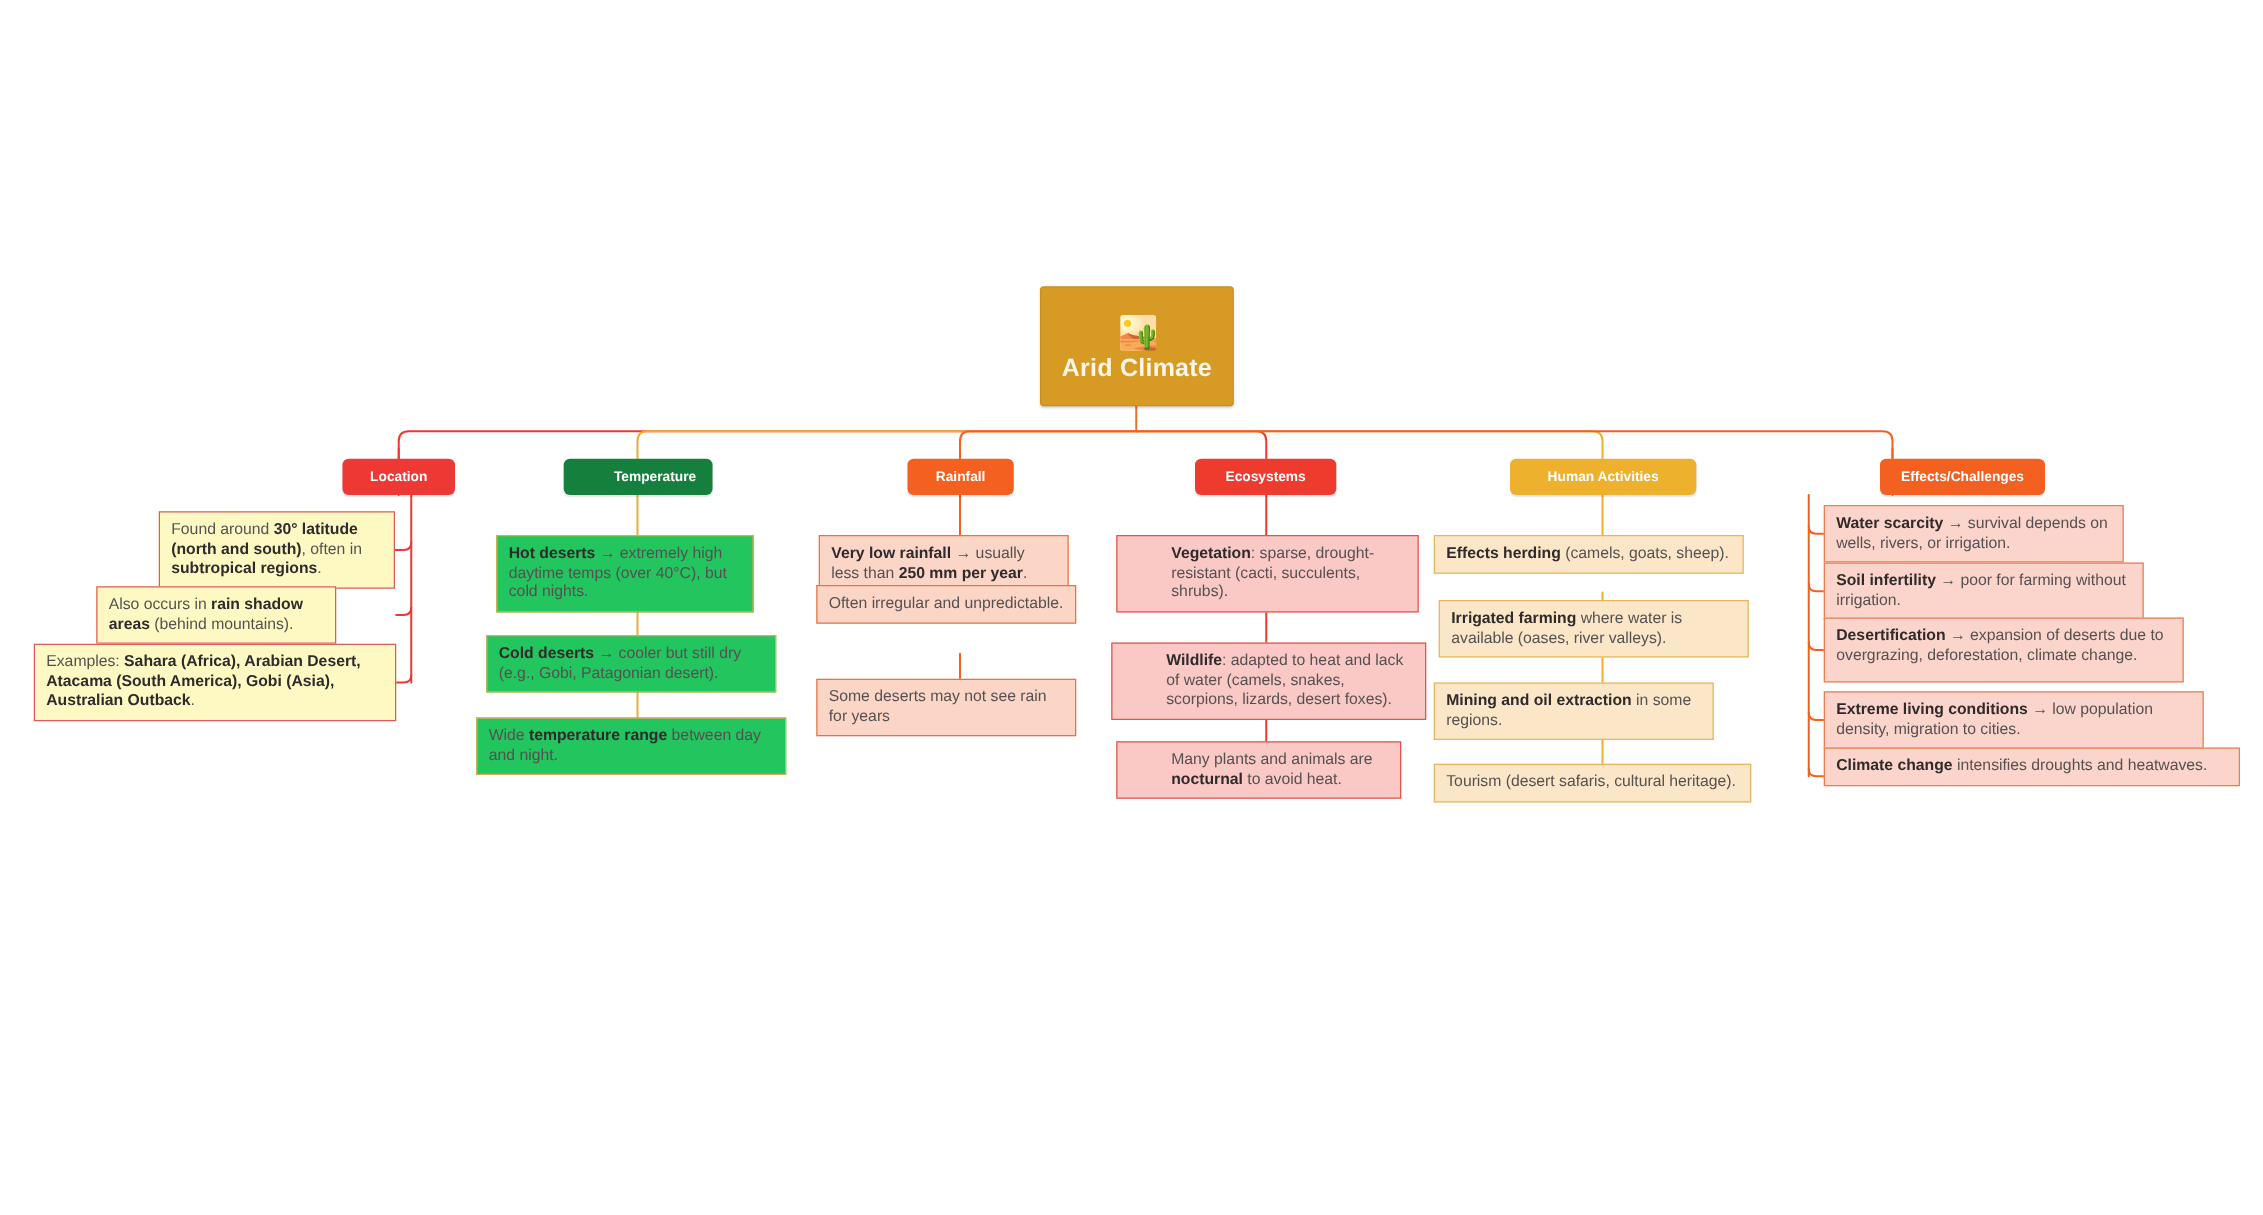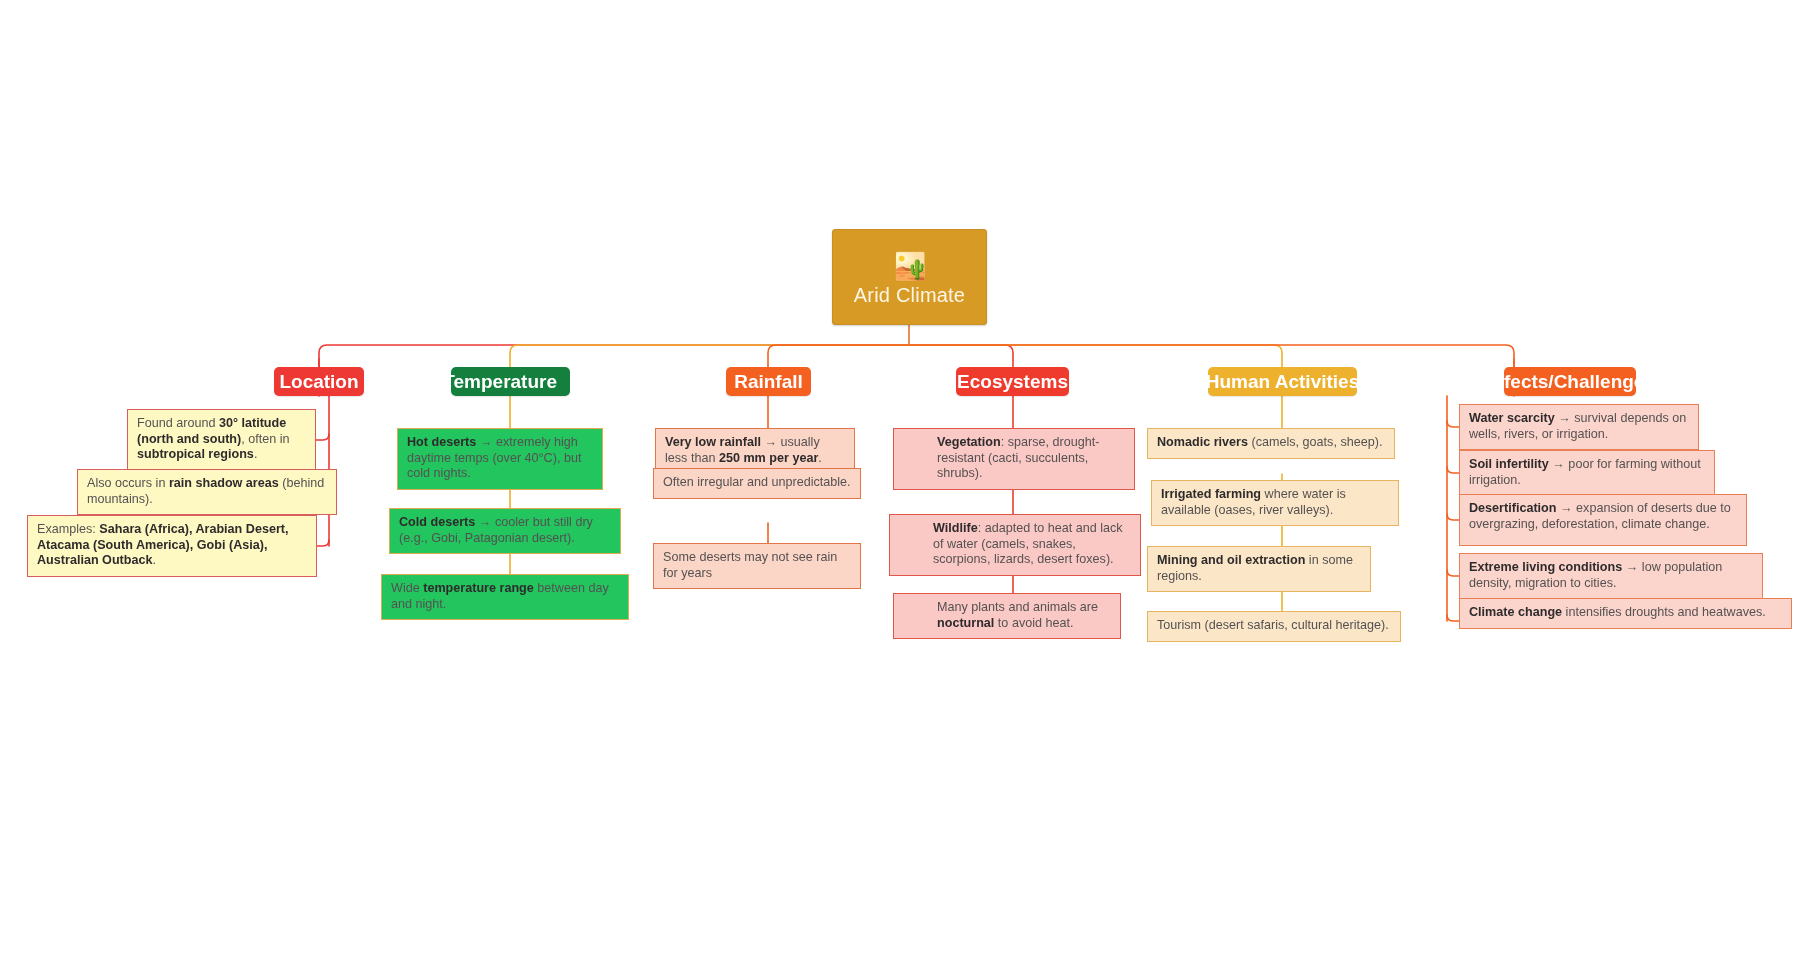--- a/index.html
+++ b/index.html
@@ -48,37 +48,37 @@
   .root-emoji {
     font-size: 26px;
     line-height: 30px;
     margin-top: 4px;
     margin-bottom: 2px;
     letter-spacing: -2px;
   }
   .root-label {
     color: #fdf6e6;
     font-size: 20px;
-    font-weight: normal;
+    font-weight: bold;
     letter-spacing: 0.2px;
     line-height: 24px;
   }
 
   
   .branch-head {
     position: absolute;
     height: 29px;
     border-radius: 5px;
     display: flex;
     align-items: center;
     justify-content: center;
     padding: 0 13px;
     box-sizing: border-box;
     color: #fff;
-    font-size: 19px;
+    font-size: 11px;
     font-weight: bold;
     white-space: nowrap;
     box-shadow: 0 1px 1px rgba(0,0,0,0.10);
   }
 
   
   .leaf {
     position: absolute;
     box-sizing: border-box;
     border-width: 1px;
@@ -161,32 +161,32 @@
       </div>
       <div class="branch-head" style="left: 1208px; top: 367px; width: 149px; background: rgb(237, 177, 46);">
         <span>Human Activities</span>
       </div>
       <div class="branch-head" style="left: 1504px; top: 367px; width: 132px; background: rgb(244, 96, 31);">
         <span>Effects/Challenges</span>
       </div>
     </div>
   <div id="leaves">
       <div class="leaf pal-red" style="left: 127px; top: 409px; width: 189px; min-height: 50px;"><span>Found around <b>30° latitude (north and south)</b>, often in <b>subtropical regions</b>.</span></div>
-      <div class="leaf pal-red" style="left: 77px; top: 469px; width: 260px; min-height: 36px;"><span>Also occurs in <b>rain shadow areas</b> (behind mountains).</span></div>
+      <div class="leaf pal-red" style="left: 77px; top: 469px; width: 192px; min-height: 36px;"><span>Also occurs in <b>rain shadow areas</b> (behind mountains).</span></div>
       <div class="leaf pal-red" style="left: 27px; top: 515px; width: 290px; min-height: 52px;"><span>Examples: <b>Sahara (Africa), Arabian Desert, Atacama (South America), Gobi (Asia), Australian Outback</b>.</span></div>
       <div class="leaf pal-amber" style="left: 397px; top: 428px; width: 206px; min-height: 54px;"><span><b>Hot deserts</b> → extremely high daytime temps (over 40°C), but cold nights.</span></div>
       <div class="leaf pal-amber" style="left: 389px; top: 508px; width: 232px; min-height: 38px;"><span><b>Cold deserts</b> → cooler but still dry (e.g., Gobi, Patagonian desert).</span></div>
       <div class="leaf pal-amber" style="left: 381px; top: 574px; width: 248px; min-height: 38px;"><span>Wide <b>temperature range</b> between day and night.</span></div>
       <div class="leaf pal-peach" style="left: 655px; top: 428px; width: 200px; min-height: 38px;"><span><b>Very low rainfall</b> → usually less than <b>250 mm per year</b>.</span></div>
       <div class="leaf pal-peach" style="left: 653px; top: 468px; width: 208px; min-height: 24px;"><span>Often irregular and unpredictable.</span></div>
       <div class="leaf pal-peach" style="left: 653px; top: 543px; width: 208px; min-height: 38px;"><span>Some deserts may not see rain for years</span></div>
       <div class="leaf pal-pink" style="left: 893px; top: 428px; width: 242px; min-height: 54px;"><span><b>Vegetation</b>: sparse, drought-resistant (cacti, succulents, shrubs).</span></div>
       <div class="leaf pal-pink" style="left: 889px; top: 514px; width: 252px; min-height: 54px;"><span><b>Wildlife</b>: adapted to heat and lack of water (camels, snakes, scorpions, lizards, desert foxes).</span></div>
       <div class="leaf pal-pink" style="left: 893px; top: 593px; width: 228px; min-height: 38px;"><span>Many plants and animals are <b>nocturnal</b> to avoid heat.</span></div>
-      <div class="leaf pal-cream" style="left: 1147px; top: 428px; width: 248px; min-height: 24px;"><span><b>Nomadic rivers</b> (camels, goats, sheep).</span></div>
+      <div class="leaf pal-cream" style="left: 1147px; top: 428px; width: 248px; min-height: 24px;"><span><b>Effects herding</b> (camels, goats, sheep).</span></div>
       <div class="leaf pal-cream" style="left: 1151px; top: 480px; width: 248px; min-height: 38px;"><span><b>Irrigated farming</b> where water is available (oases, river valleys).</span></div>
       <div class="leaf pal-cream" style="left: 1147px; top: 546px; width: 224px; min-height: 38px;"><span><b>Mining and oil extraction</b> in some regions.</span></div>
       <div class="leaf pal-cream" style="left: 1147px; top: 611px; width: 254px; min-height: 24px;"><span>Tourism (desert safaris, cultural heritage).</span></div>
       <div class="leaf pal-rose" style="left: 1459px; top: 404px; width: 240px; min-height: 38px;"><span><b>Water scarcity</b> → survival depends on wells, rivers, or irrigation.</span></div>
       <div class="leaf pal-rose" style="left: 1459px; top: 450px; width: 256px; min-height: 38px;"><span><b>Soil infertility</b> → poor for farming without irrigation.</span></div>
       <div class="leaf pal-rose" style="left: 1459px; top: 494px; width: 288px; min-height: 52px;"><span><b>Desertification</b> → expansion of deserts due to overgrazing, deforestation, climate change.</span></div>
       <div class="leaf pal-rose" style="left: 1459px; top: 553px; width: 304px; min-height: 38px;"><span><b>Extreme living conditions</b> → low population density, migration to cities.</span></div>
       <div class="leaf pal-rose" style="left: 1459px; top: 598px; width: 333px; min-height: 24px;"><span><b>Climate change</b> intensifies droughts and heatwaves.</span></div>
     </div>
 

